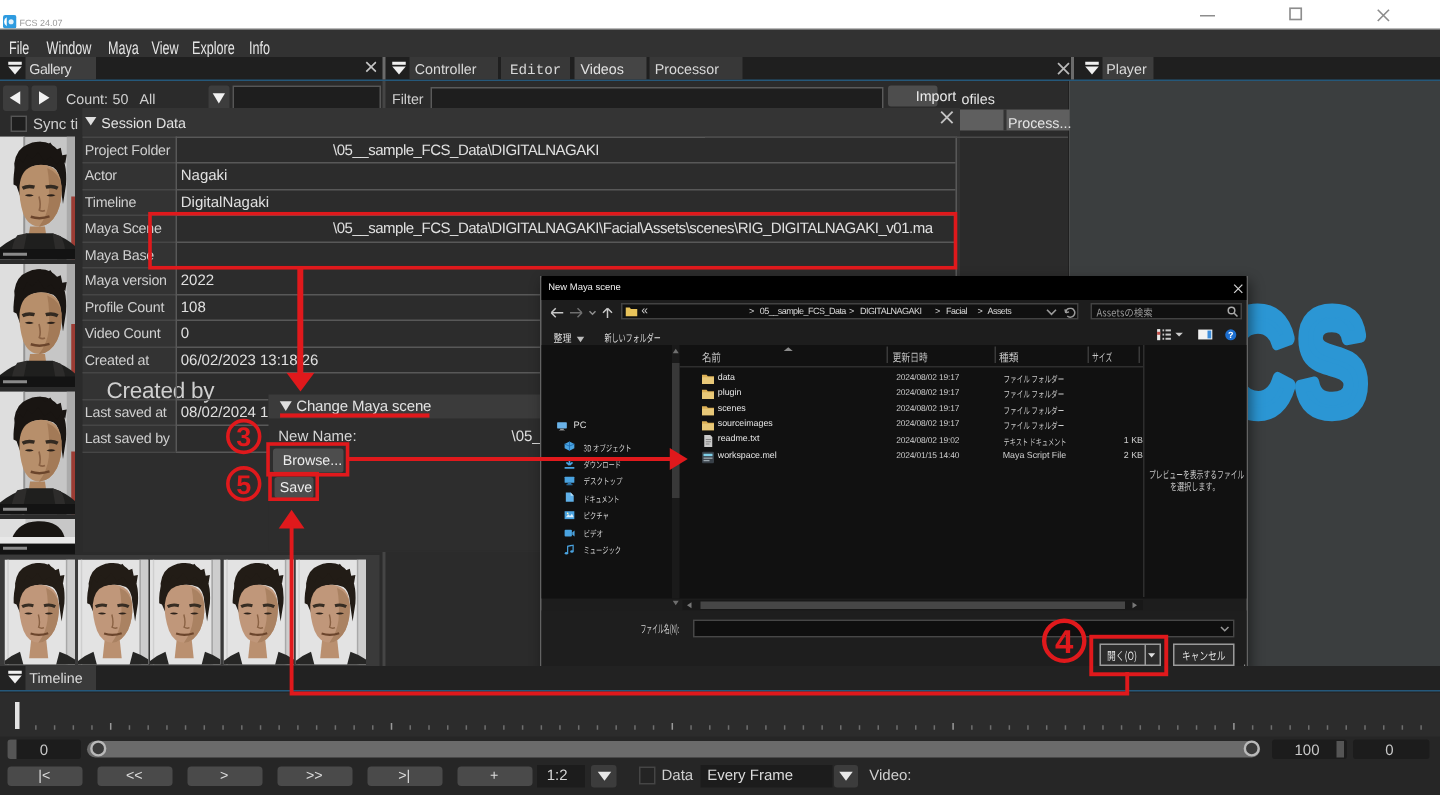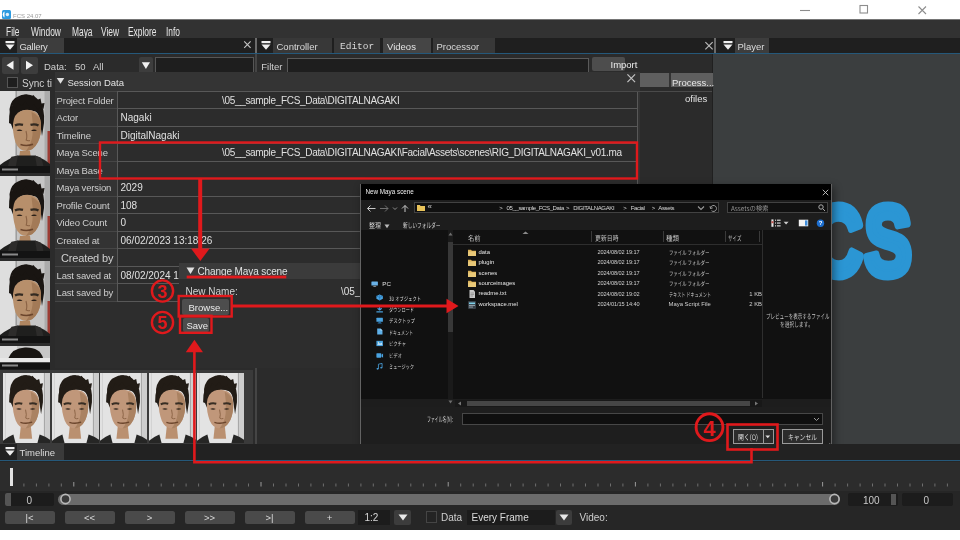--- a/index.html
+++ b/index.html
@@ -98,21 +98,21 @@
     </svg>
 <div style="position:absolute;left:255.4px;top:54px;width:1.4px;height:390px;background:#454545"></div>
 <div style="position:absolute;left:2px;top:57px;width:16.75px;height:16.5px;background:#3d3d3d;border-radius:2px"></div>
     <svg class="abs" style="left:2px;top:57px" width="16.75" height="16.5" viewBox="0 0 16.75 16.5">
       <path d="M11.5 3.8v8.9L4.5 8.2z" fill="#f2f2f2"></path>
     </svg>
 <div style="position:absolute;left:21.25px;top:57px;width:16.25px;height:16.5px;background:#3d3d3d;border-radius:2px"></div>
     <svg class="abs" style="left:21.25px;top:57px" width="16.25" height="16.5" viewBox="0 0 16.25 16.5">
       <path d="M5 3.8v8.9l7-4.5z" fill="#f2f2f2"></path>
     </svg>
-<div class="t" style="left:44px;top:62px;font-size:9.5px;color:#cfcfcf;">Data:</div>
+<div class="t" style="left:44px;top:62px;font-size:9.5px;color:#cfcfcf;">Count:</div>
 <div class="t" style="left:75px;top:62px;font-size:9.5px;color:#cfcfcf;">50</div>
 <div class="t" style="left:93px;top:62px;font-size:9.5px;color:#cfcfcf;">All</div>
 <div style="position:absolute;left:138.75px;top:57px;width:13.75px;height:16.5px;background:#3d3d3d;border-radius:2px"></div>
     <svg class="abs" style="left:138.75px;top:57px" width="13.75" height="16.5" viewBox="0 0 13.75 16.5">
       <path d="M2.8 5.2h8.2L6.9 12z" fill="#f2f2f2"></path>
     </svg>
 <div style="position:absolute;left:155px;top:57px;width:99px;height:16.5px;background:#1e1e1e;border:1px solid #565656"></div>
 <div class="t" style="left:261.3px;top:62px;font-size:9.5px;color:#cfcfcf;text-align:center;">Filter</div>
 <div style="position:absolute;left:287px;top:57.5px;width:302px;height:15.5px;background:#1e1e1e;border:1px solid #5a5a5a"></div>
 <div style="position:absolute;left:591.5px;top:56.5px;width:33.5px;height:14.5px;background:#4d4d4d;border-radius:2px"></div>
@@ -199,21 +199,21 @@
     </svg>
 <div class="t" style="left:56.5px;top:95.5px;font-size:9.5px;color:#cfcfcf;letter-spacing:-0.15px">Project Folder</div>
 <div class="t" style="left:56.5px;top:113.0px;font-size:9.5px;color:#cfcfcf;letter-spacing:-0.15px">Actor</div>
 <div class="t" style="left:56.5px;top:130.5px;font-size:9.5px;color:#cfcfcf;letter-spacing:-0.15px">Timeline</div>
 <div class="t" style="left:56.5px;top:148.0px;font-size:9.5px;color:#cfcfcf;letter-spacing:-0.15px">Maya Scene</div>
 <div class="t" style="left:56.5px;top:165.5px;font-size:9.5px;color:#cfcfcf;letter-spacing:-0.15px">Maya Base</div>
 <div class="t" style="left:56.5px;top:183.0px;font-size:9.5px;color:#cfcfcf;letter-spacing:-0.15px">Maya version</div>
 <div class="t" style="left:56.5px;top:200.5px;font-size:9.5px;color:#cfcfcf;letter-spacing:-0.15px">Profile Count</div>
 <div class="t" style="left:56.5px;top:218.0px;font-size:9.5px;color:#cfcfcf;letter-spacing:-0.15px">Video Count</div>
 <div class="t" style="left:56.5px;top:235.5px;font-size:9.5px;color:#cfcfcf;letter-spacing:-0.15px">Created at</div>
-<div class="t" style="left:61px;top:253.0px;font-size:11px;color:#cfcfcf;letter-spacing:-0.15px">Created by</div>
+<div class="t" style="left:71px;top:253.0px;font-size:15px;color:#cfcfcf;letter-spacing:-0.15px">Created by</div>
 <div class="t" style="left:56.5px;top:270.5px;font-size:9.5px;color:#cfcfcf;letter-spacing:-0.15px">Last saved at</div>
 <div class="t" style="left:56.5px;top:288.0px;font-size:9.5px;color:#cfcfcf;letter-spacing:-0.15px">Last saved by</div>
 <div style="position:absolute;left:117px;top:90.5px;width:520px;height:1px;background:#585858"></div>
 <div style="position:absolute;left:55px;top:90.5px;width:62px;height:1px;background:#464646"></div>
 <div style="position:absolute;left:117px;top:108.0px;width:520px;height:1px;background:#585858"></div>
 <div style="position:absolute;left:55px;top:108.0px;width:62px;height:1px;background:#464646"></div>
 <div style="position:absolute;left:117px;top:125.5px;width:520px;height:1px;background:#585858"></div>
 <div style="position:absolute;left:55px;top:125.5px;width:62px;height:1px;background:#464646"></div>
 <div style="position:absolute;left:117px;top:143.0px;width:520px;height:1px;background:#585858"></div>
 <div style="position:absolute;left:55px;top:143.0px;width:62px;height:1px;background:#464646"></div>
@@ -232,30 +232,30 @@
 <div style="position:absolute;left:117px;top:265.5px;width:520px;height:1px;background:#585858"></div>
 <div style="position:absolute;left:55px;top:265.5px;width:62px;height:1px;background:#464646"></div>
 <div style="position:absolute;left:117px;top:283.0px;width:520px;height:1px;background:#585858"></div>
 <div style="position:absolute;left:55px;top:283.0px;width:62px;height:1px;background:#464646"></div>
 <div style="position:absolute;left:117px;top:300.5px;width:520px;height:1px;background:#585858"></div>
 <div style="position:absolute;left:55px;top:300.5px;width:62px;height:1px;background:#464646"></div>
 <div style="position:absolute;left:117px;top:90.5px;width:1px;height:210px;background:#585858"></div>
 <div style="position:absolute;left:636.5px;top:90.5px;width:1px;height:210px;background:#585858"></div>
 <div class="t" style="left:120.5px;top:113.0px;font-size:10px;color:#e0e0e0;">Nagaki</div>
 <div class="t" style="left:120.5px;top:130.5px;font-size:10px;color:#e0e0e0;">DigitalNagaki</div>
-<div class="t" style="left:120.5px;top:183.0px;font-size:10px;color:#e0e0e0;">2029</div>
+<div class="t" style="left:120.5px;top:183.0px;font-size:10px;color:#e0e0e0;">2022</div>
 <div class="t" style="left:120.5px;top:200.5px;font-size:10px;color:#e0e0e0;">108</div>
 <div class="t" style="left:120.5px;top:218.0px;font-size:10px;color:#e0e0e0;">0</div>
 <div class="t" style="left:120.5px;top:235.5px;font-size:10px;color:#e0e0e0;">06/02/2023 13:18:26</div>
 <div class="t" style="left:120.5px;top:270.5px;font-size:10px;color:#e0e0e0;">08/02/2024 15:42:18</div>
 <div class="t" style="left:222px;top:95.5px;font-size:10px;color:#e0e0e0;letter-spacing:-0.32px">\05__sample_FCS_Data\DIGITALNAGAKI</div>
 <div class="t" style="left:222px;top:148.0px;font-size:10px;color:#e0e0e0;letter-spacing:-0.32px">\05__sample_FCS_Data\DIGITALNAGAKI\Facial\Assets\scenes\RIG_DIGITALNAGAKI_v01.ma</div>
 <div style="position:absolute;left:640px;top:73px;width:72.5px;height:14.2px;background:#5f5f5f"></div>
 <div style="position:absolute;left:669.3px;top:73px;width:1.5px;height:14.2px;background:#333"></div>
-<div class="t" style="left:641px;top:94px;font-size:9.5px;color:#e5e5e5;margin-left:44px;">ofiles</div>
+<div class="t" style="left:641px;top:62px;font-size:9.5px;color:#e5e5e5;">ofiles</div>
 <div class="t" style="left:672px;top:78px;font-size:9.5px;color:#e5e5e5;">Process...</div>
 <div style="position:absolute;left:470px;top:90.5px;width:242px;height:1px;background:#4a4a4a"></div>
 <div style="position:absolute;left:178.5px;top:262.5px;width:182px;height:104px;background:#2d2d2d"></div>
 <div style="position:absolute;left:178.5px;top:262.5px;width:182px;height:16px;background:#3b3b3b"></div>
 <svg class="abs" style="left:185.5px;top:266.5px" width="9" height="8" viewBox="0 0 9 8">
       <path d="M0.5 0.5h8L4.5 7z" fill="#e0e0e0"></path>
     </svg>
 <div class="t" style="left:197.5px;top:266.5px;font-size:10px;color:#e2e2e2;letter-spacing:-0.1px">Change Maya scene</div>
 <div class="t" style="left:185.5px;top:287px;font-size:10px;color:#d5d5d5;">New Name:</div>
 <div class="t" style="left:341px;top:287px;font-size:10px;color:#e0e0e0;">\05_</div>

